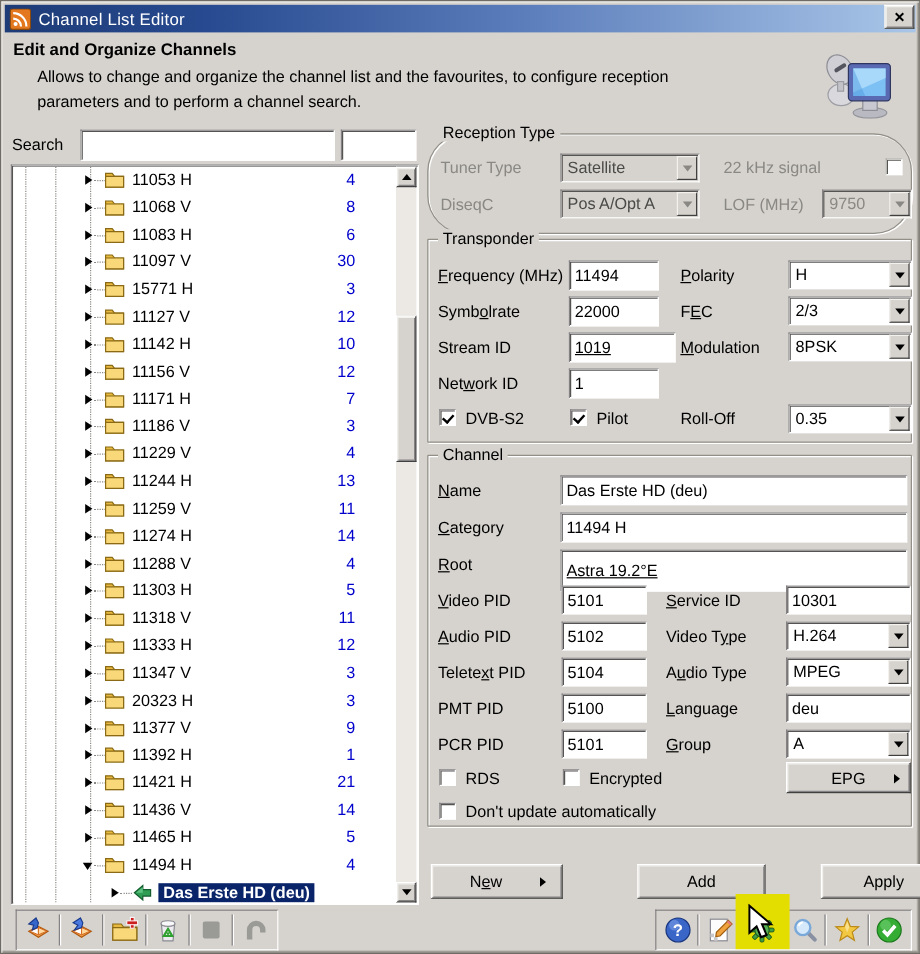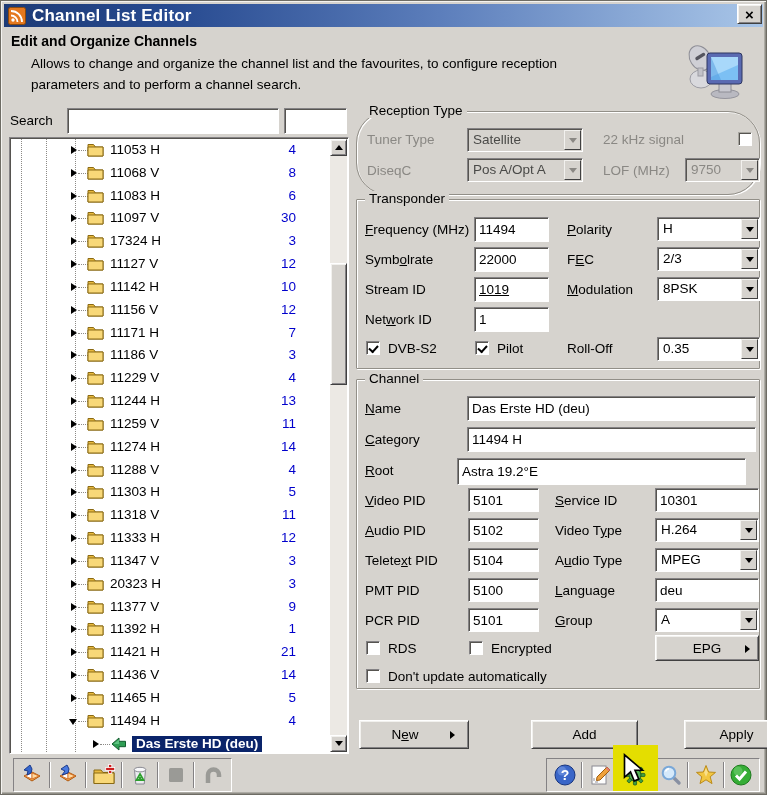--- a/index.html
+++ b/index.html
@@ -13,21 +13,21 @@
   .sunken { background:#ffffff; border:1px solid; border-color:#848284 #ffffff #ffffff #848284;
             box-shadow: inset 1px 1px 0 #565450; }
   input.field { position:absolute; font:13.5px "Liberation Sans",sans-serif; padding:1px 4px; outline:none;
             background:#fff; border:1px solid; border-color:#848284 #ffffff #ffffff #848284;
             box-shadow: inset 1px 1px 0 #565450; }
   
   .titlebar { position:absolute; left:3px; top:3px; right:3px; height:23px;
      background:linear-gradient(90deg,#1d3b76 0%,#274a90 22%,#5d7fbc 58%,#a9c6e8 100%);
      display:flex; align-items:center; padding-left:4px; }
   .titlebar .ticon { width:18px; height:18px; margin-right:6px; }
-  .titlebar .ttext { color:#fff; font-weight:bold; font-size:17px; letter-spacing:.2px; }
+  .titlebar .ttext { color:#fff; font-weight:normal; font-size:14px; letter-spacing:.2px; }
   .closebtn { position:absolute; right:4px; top:3px; width:25px; height:20px; display:flex; align-items:center; justify-content:center;
      font-weight:bold; font-size:15px; color:#000; cursor:default; }
   
   .hdr-title { position:absolute; left:10px; top:32px; font-weight:bold; font-size:14px; color:#000; }
   .hdr-desc1 { position:absolute; left:30px; top:55px; font-size:13.5px; color:#000; }
   .hdr-desc2 { position:absolute; left:30px; top:76px; font-size:13.5px; color:#000; }
   .hdr-icon { position:absolute; left:682px; top:40px; }
   
   .search-label { position:absolute; left:9px; top:112px; }
   
@@ -169,21 +169,21 @@
     <span class="tlabel">11097 V</span>
     <span class="tcount">30</span>
   </div>
         <div class="trow">
     <i class="exp exp-r"></i>
     <span class="hconn"></span>
     <span class="ticn"><svg width="17" height="15" viewBox="0 0 17 15">
               <path d="M1 2.5 h5.5 l2 2.5 h7.5 v9 h-15 z" fill="#e8b93e" stroke="#8a6a14"></path>
               <path d="M1 5 h15 v9 h-15 z" fill="#f8d878" stroke="#8a6a14"></path>
             </svg></span>
-    <span class="tlabel">17324 H</span>
+    <span class="tlabel">15771 H</span>
     <span class="tcount">3</span>
   </div>
         <div class="trow">
     <i class="exp exp-r"></i>
     <span class="hconn"></span>
     <span class="ticn"><svg width="17" height="15" viewBox="0 0 17 15">
               <path d="M1 2.5 h5.5 l2 2.5 h7.5 v9 h-15 z" fill="#e8b93e" stroke="#8a6a14"></path>
               <path d="M1 5 h15 v9 h-15 z" fill="#f8d878" stroke="#8a6a14"></path>
             </svg></span>
     <span class="tlabel">11127 V</span>
@@ -452,21 +452,21 @@
     <span class="flabel" style="left:8px; top:52px;">Symb<u>o</u>lrate</span>
     <input class="field" style="left: 117px; top: 47px; width: 75px; height: 25px;" value="22000">
     <span class="flabel" style="left:210px; top:52px;">F<u>E</u>C</span>
     <div class="combo" style="left:300px; top:47px; width:103px;">
       <span class="ctext">2/3</span>
       <span class="cbtn">
           <i class="tri-down"></i>
         </span>
     </div>
     <span class="flabel" style="left:8px; top:82px;">Stream ID</span>
-    <input class="field" style="left: 117px; top: 77px; width: 75px; height: 25px; text-decoration: underline;" value="1019">
+    <input class="field" style="left: 117px; top: 77px; width: 89px; height: 25px; text-decoration: underline;" value="1019">
     <span class="flabel" style="left:210px; top:82px;"><u>M</u>odulation</span>
     <div class="combo" style="left:300px; top:77px; width:103px;">
       <span class="ctext">8PSK</span>
       <span class="cbtn">
           <i class="tri-down"></i>
         </span>
     </div>
     <span class="flabel" style="left:8px; top:112px;">Net<u>w</u>ork ID</span>
     <input class="field" style="left: 117px; top: 107px; width: 75px; height: 25px;" value="1">
     <span class="cb checked" style="left:9px; top:141px;"></span>
@@ -482,21 +482,21 @@
     </div>
   </div>
 
   <div class="group" style="left:355px; top:378px; width:404px; height:310px;">
     <span class="legend">Channel</span>
     <span class="flabel" style="left:8px; top:21px;"><u>N</u>ame</span>
     <input class="field" style="left: 110px; top: 16px; width: 289px; height: 25px;" value="Das Erste HD (deu)">
     <span class="flabel" style="left:8px; top:52px;"><u>C</u>ategory</span>
     <input class="field" style="left: 110px; top: 47px; width: 289px; height: 25px;" value="11494 H">
     <span class="flabel" style="left:8px; top:83px;"><u>R</u>oot</span>
-    <input class="field" style="left: 100px; top: 78px; width: 289px; height: 27px;" value="Astra 19.2°E">
+    <input class="field" style="left: 110px; top: 78px; width: 289px; height: 35px; text-decoration: underline;" value="Astra 19.2°E">
 
     <span class="flabel" style="left:8px; top:113px;"><u>V</u>ideo PID</span>
     <input class="field" style="left: 111px; top: 108px; width: 71px; height: 24px;" value="5101">
     <span class="flabel" style="left:198px; top:113px;"><u>S</u>ervice ID</span>
     <input class="field" style="left: 298px; top: 108px; width: 104px; height: 24px;" value="10301">
 
     <span class="flabel" style="left:8px; top:143px;"><u>A</u>udio PID</span>
     <input class="field" style="left: 111px; top: 138px; width: 71px; height: 24px;" value="5102">
     <span class="flabel" style="left:198px; top:143px;">Video T<u>y</u>pe</span>
     <div class="combo" style="left:298px; top:138px; width:104px;">

